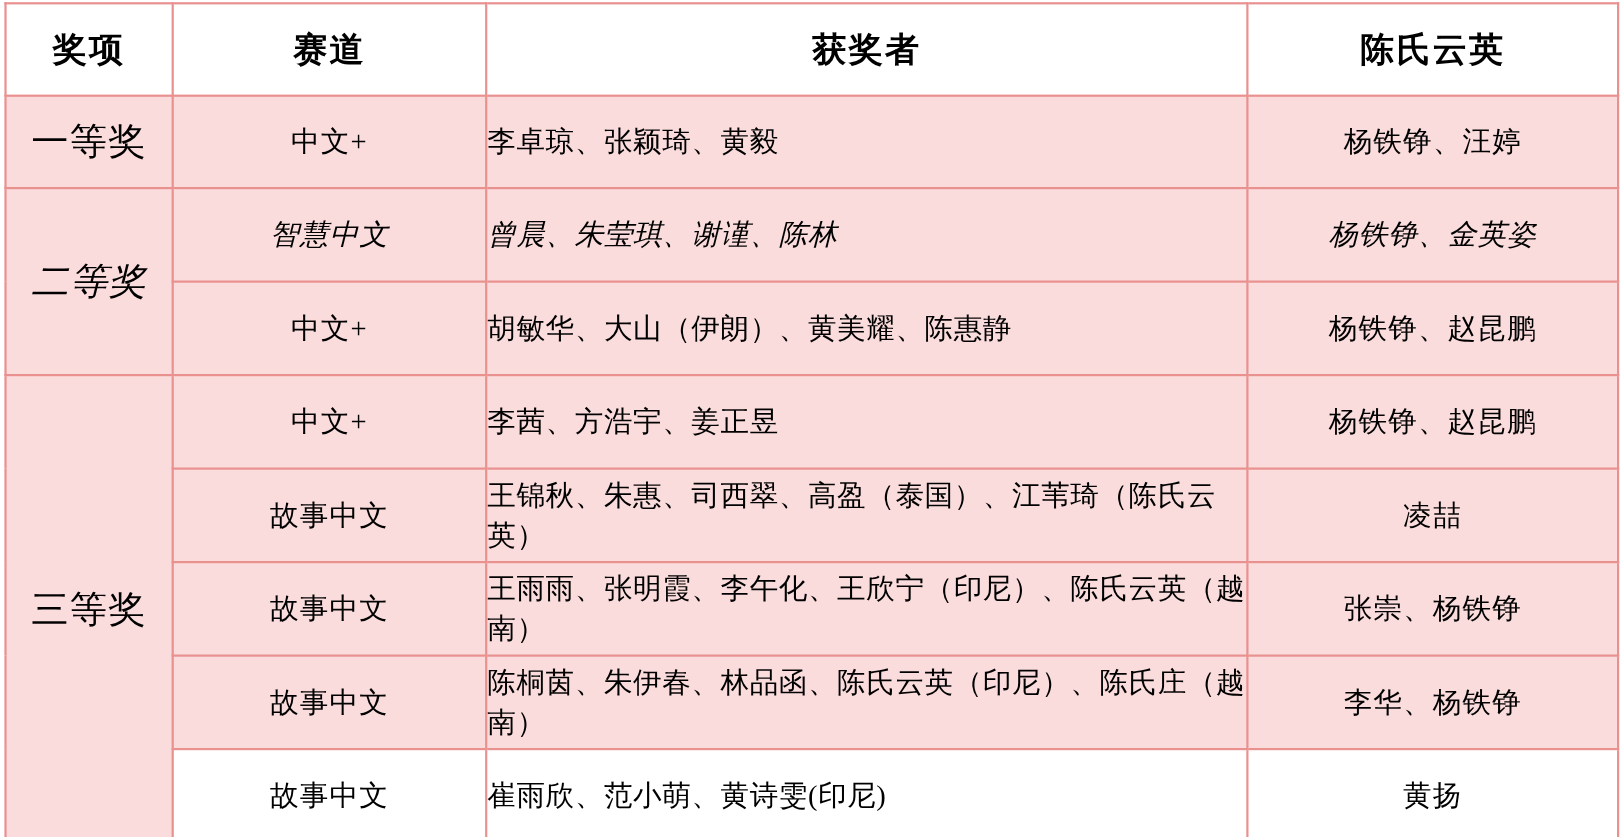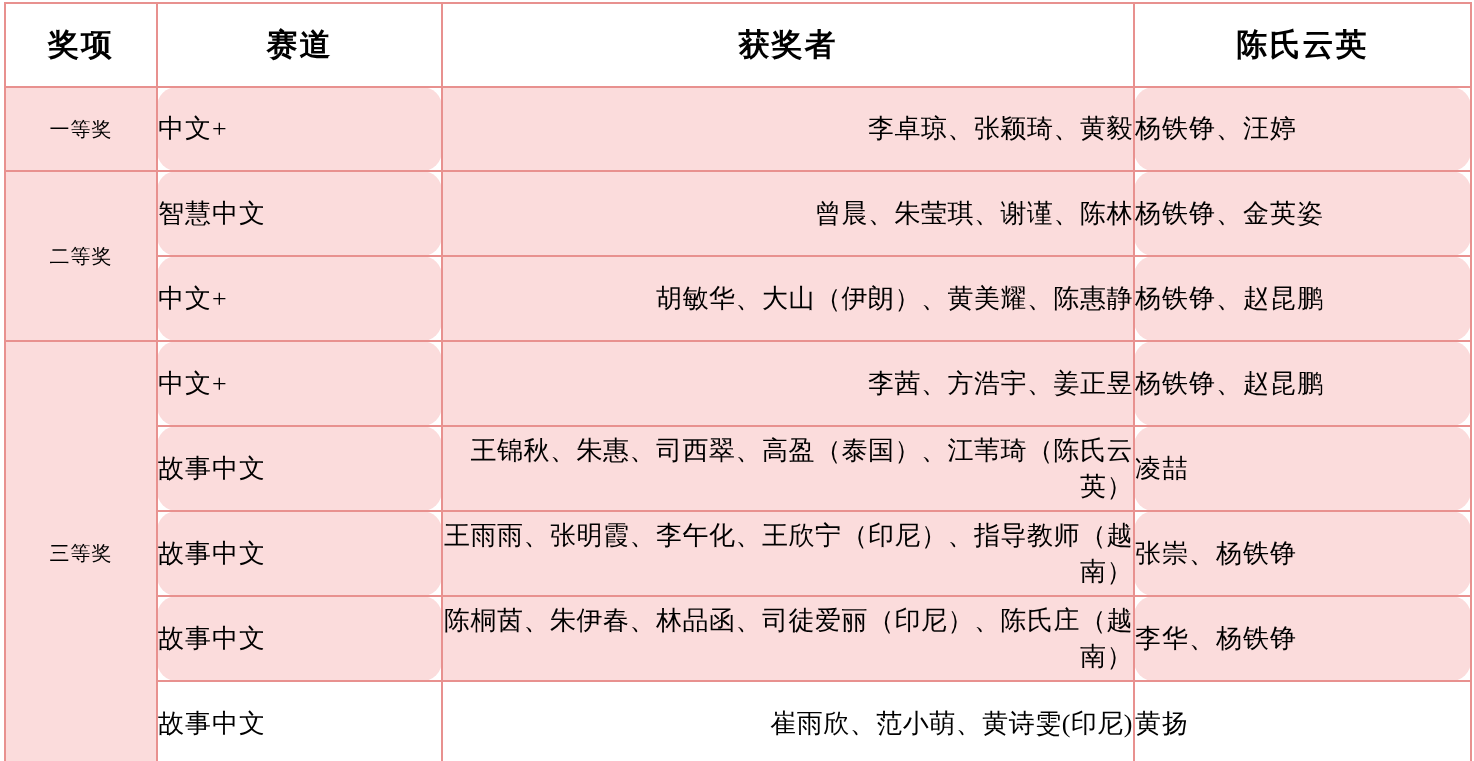--- a/index.html
+++ b/index.html
@@ -41,36 +41,36 @@
     font-weight: bold;
     font-size: 31px;
     letter-spacing: 2px;
     height: 82px;
   }
   .cell {
     font-size: 26px;
     line-height: 1.35;
   }
   .center {
-    border-radius: 20px;
+    text-align: center;
   }
   .left {
-    text-align: right;
+    text-align: left;
     padding-left: 12px;
     padding-right: 8px;
   }
   .pink { background: #fbdcdc; }
   .white { background: #ffffff; }
   .award-cell {
     text-align: center;
-    font-size: 20px;
+    font-size: 34px;
     letter-spacing: 1px;
   }
   .row-1 td { height: 82px; }
-  .row-2 td { height: 83px; }
+  .row-2 td { height: 83px; font-style: italic; }
   .row-3 td { height: 83px; }
   .row-4 td { height: 83px; }
   .row-5 td { height: 83px; }
   .row-6 td { height: 83px; }
   .row-7 td { height: 83px; }
   .row-8 td { height: 83px; }
   .track-cell { letter-spacing: 1px; }
   .teacher-cell { letter-spacing: 1px; }
   .winners-cell { letter-spacing: 0.5px; }
 </style>
@@ -123,27 +123,27 @@
       </tr>
 
       <tr class="row-5">
         <td class="cell center track-cell pink">故事中文</td>
         <td class="cell left winners-cell pink">王锦秋、朱惠、司西翠、高盈（泰国）、江苇琦（陈氏云英）</td>
         <td class="cell center teacher-cell pink">凌喆</td>
       </tr>
 
       <tr class="row-6">
         <td class="cell center track-cell pink">故事中文</td>
-        <td class="cell left winners-cell pink">王雨雨、张明霞、李午化、王欣宁（印尼）、指导教师（越南）</td>
+        <td class="cell left winners-cell pink">王雨雨、张明霞、李午化、王欣宁（印尼）、陈氏云英（越南）</td>
         <td class="cell center teacher-cell pink">张崇、杨铁铮</td>
       </tr>
 
       <tr class="row-7">
         <td class="cell center track-cell pink">故事中文</td>
-        <td class="cell left winners-cell pink">陈桐茵、朱伊春、林品函、司徒爱丽（印尼）、陈氏庄（越南）</td>
+        <td class="cell left winners-cell pink">陈桐茵、朱伊春、林品函、陈氏云英（印尼）、陈氏庄（越南）</td>
         <td class="cell center teacher-cell pink">李华、杨铁铮</td>
       </tr>
 
       <tr class="row-8">
         <td class="cell center track-cell white">故事中文</td>
         <td class="cell left winners-cell white">崔雨欣、范小萌、黄诗雯(印尼)</td>
         <td class="cell center teacher-cell white">黄扬</td>
       </tr>
 
     </tbody>

